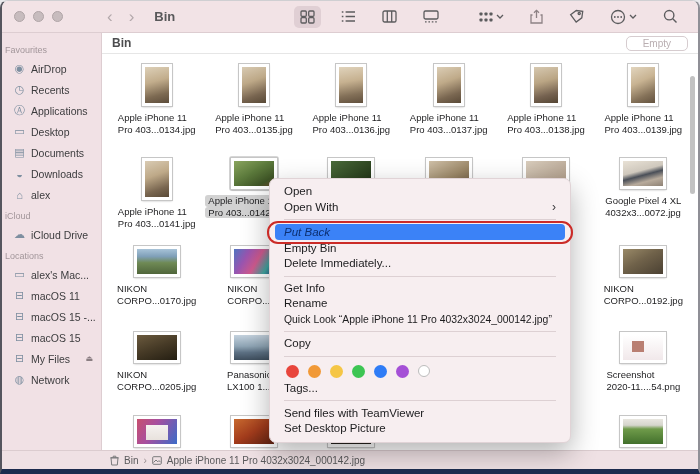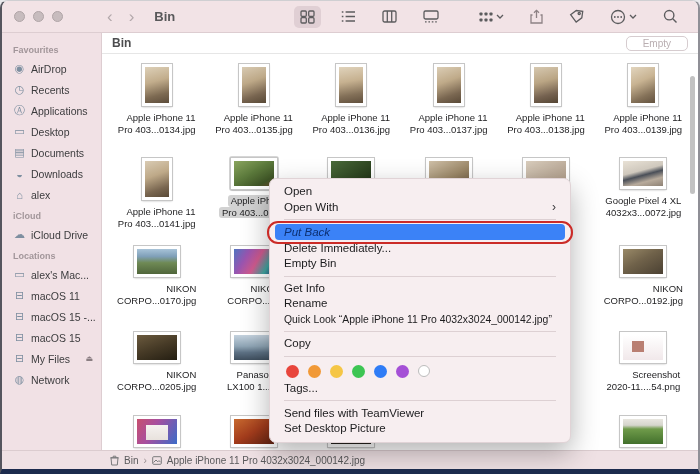--- a/index.html
+++ b/index.html
@@ -21,42 +21,42 @@
   .navbtns span{cursor:default;}
   .tb-title{margin-left:20px;font-size:13px;font-weight:700;color:#58585a;}
   .tb-icons{margin-left:auto;display:flex;align-items:center;gap:14px;margin-right:14px;color:#5c5c5e;}
   .tb-btn{display:flex;align-items:center;gap:3px;padding:4px 6px;border-radius:5px;}
   .tb-btn.sel{background:#e0cfd4;}
   .tb-btn svg{display:block;}
   .grp{margin-left:14px;}
   
   .sidebar{position:absolute;top:32px;left:0;width:100px;bottom:19px;background:#f1e1e5;
     border-right:1px solid #ddcdd1;padding-top:6px;overflow:hidden;}
-  .sb-label{font-size:9px;font-weight:700;color:#a2969a;padding:6px 0 3px 11px;}
+  .sb-label{font-size:9px;font-weight:400;color:#a2969a;padding:6px 0 3px 3px;}
   .sb-item{display:flex;align-items:center;height:21px;padding-left:11px;gap:5px;cursor:default;}
   .sb-icon{width:13px;font-size:11px;color:#7e8fa0;text-align:center;flex:0 0 13px;}
   .sb-text{font-size:10.5px;color:#3c3c3e;white-space:nowrap;overflow:hidden;}
   .sb-eject{margin-left:auto;margin-right:8px;font-size:8px;color:#8a7e82;}
   
   .main-header{position:absolute;top:32px;left:100px;right:0;height:21px;background:#fff;
     border-bottom:1px solid #e6e6e6;display:flex;align-items:center;}
   .mh-title{font-size:12px;font-weight:700;color:#4c4c4e;margin-left:10px;}
   .empty-btn{margin-left:auto;margin-right:10px;font-size:10px;color:#b9aeb1;
     border:1px solid #d6cccf;border-radius:5px;padding:1px 16px;background:#fff;}
   
   .grid{position:absolute;top:53px;left:100px;right:0;bottom:19px;background:#fff;
     display:grid;grid-template-columns:repeat(6,1fr);grid-template-rows:94px 88px 86px 84px 70px;
     padding:0 6px;overflow:hidden;}
   .cell{display:flex;flex-direction:column;align-items:center;justify-content:flex-start;padding-top:8px;}
   .thumb-sel{padding:2px;border-radius:3px;}
   .cell.selected .thumb-sel{background:#d6d6d6;}
   .thumb{border:3px solid #fff;outline:1px solid #c6c6c6;box-shadow:0 1px 2px rgba(0,0,0,.28);}
   .thumb.portrait{width:30px;height:42px;}
   .thumb.landscape{width:46px;height:31px;}
-  .fname{margin-top:4px;text-align:right;font-size:9.5px;line-height:11.5px;color:#1d1d1f;}
+  .fname{margin-top:4px;text-align:left;font-size:9.5px;line-height:11.5px;color:#1d1d1f;}
   .fname span{display:block;white-space:nowrap;}
   .cell.selected .fname span{background:#d2d2d2;border-radius:3px;padding:0 3px;display:inline-block;}
   .vscroll{position:absolute;right:3px;top:75px;width:5px;height:118px;background:#c2c2c2;border-radius:3px;z-index:5;}
   
   .ctx-menu{position:absolute;left:267px;top:177px;width:302px;z-index:30;
     background:#f7eef0;border:1px solid #e0d3d6;border-radius:7px;
     box-shadow:0 10px 28px rgba(0,0,0,.3);padding:5px 0;font-size:11.5px;color:#1c1c1e;}
   .mi{padding:1.2px 14px;line-height:13.2px;white-space:nowrap;position:relative;}
   .mi.has-sub{display:flex;}
   .mi .sub{margin-left:auto;color:#3a3a3c;font-size:12px;}
@@ -423,22 +423,22 @@
     <div class="mi">Open</div>
     <div class="mi has-sub">
       <span>Open With</span>
       <span class="sub">›</span>
     </div>
     <div class="msep"></div>
     <div class="mi put-back" style="background: rgb(59, 130, 247);">
       <span>Put Back</span>
       <div class="red-oval" style="border-color: rgb(203, 43, 39);"></div>
     </div>
+    <div class="mi">Empty Bin</div>
     <div class="mi">Delete Immediately...</div>
-    <div class="mi">Empty Bin</div>
     <div class="msep"></div>
     <div class="mi">Get Info</div>
     <div class="mi">Rename</div>
     <div class="mi quick">Quick Look “Apple iPhone 11 Pro 4032x3024_000142.jpg”</div>
     <div class="msep"></div>
     <div class="mi">Copy</div>
     <div class="msep"></div>
     <div class="tagdots">
         <span class="tagdot" style="background: rgb(232, 69, 60);"></span>
         <span class="tagdot" style="background: rgb(241, 153, 55);"></span>

